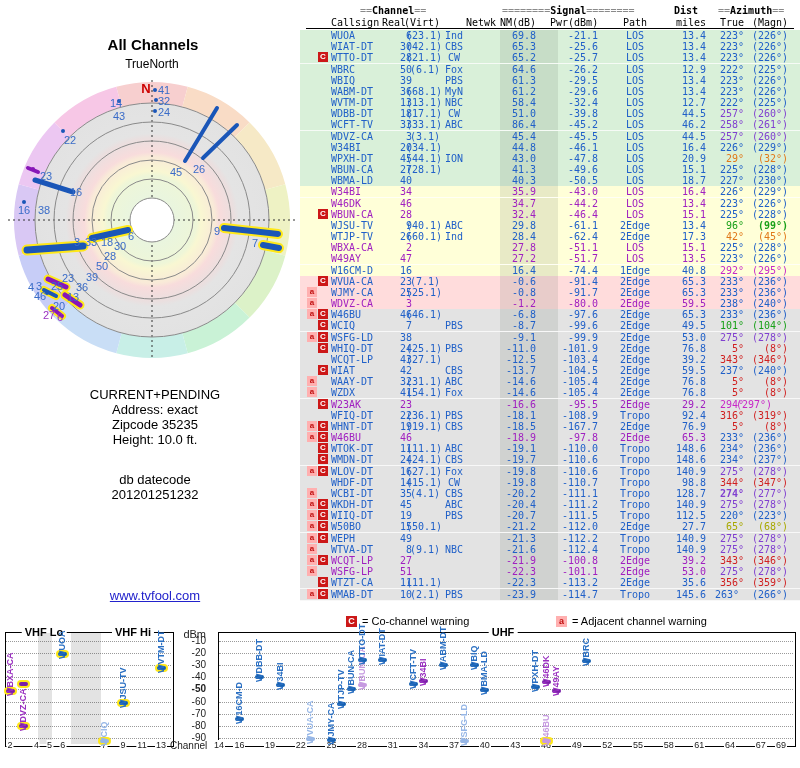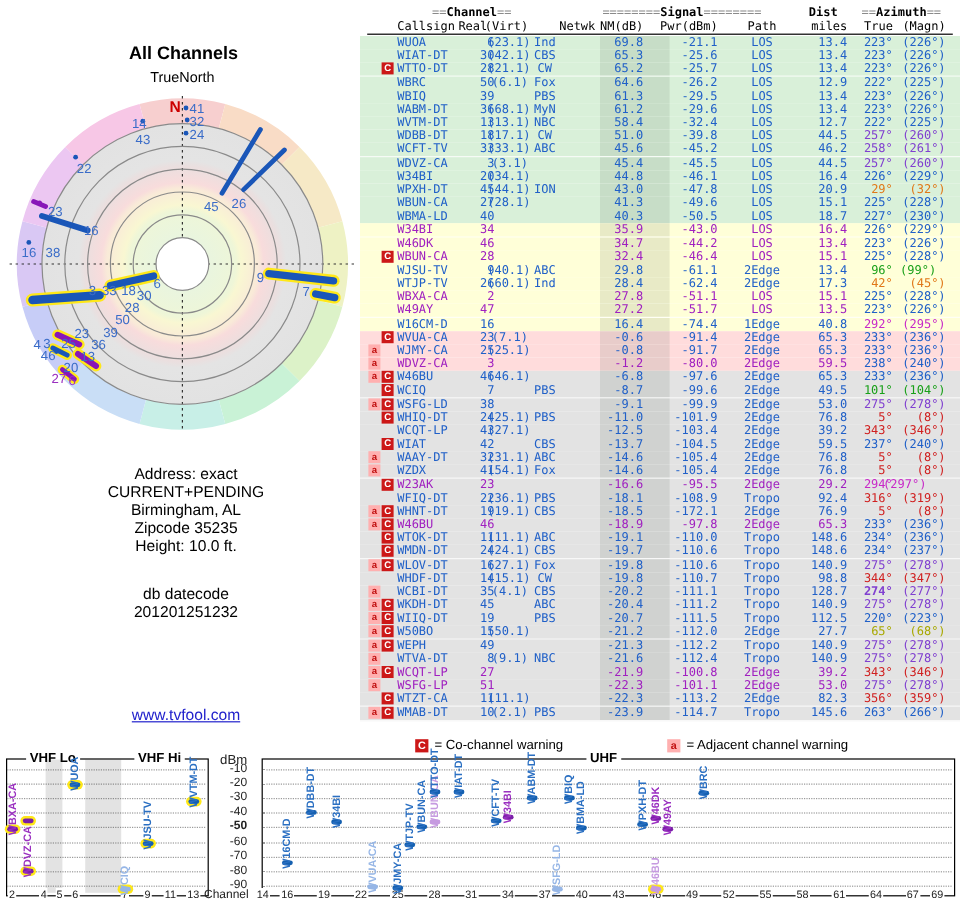--- a/index.html
+++ b/index.html
@@ -143,23 +143,22 @@
       <text x="57" y="267" font-size="11" fill="#9a30c0" font-family="&quot;Liberation Sans&quot;,sans-serif">6</text>
       <text x="62" y="228" font-size="11" fill="#3a6cc8" font-family="&quot;Liberation Sans&quot;,sans-serif">23</text>
       <text x="51" y="236" font-size="11" fill="#3a6cc8" font-family="&quot;Liberation Sans&quot;,sans-serif">25</text>
       <text x="28" y="237" font-size="11" fill="#3a6cc8" font-family="&quot;Liberation Sans&quot;,sans-serif">4</text>
       <text x="36" y="236" font-size="11" fill="#3a6cc8" font-family="&quot;Liberation Sans&quot;,sans-serif">3</text>
       <text x="34" y="246" font-size="11" fill="#3a6cc8" font-family="&quot;Liberation Sans&quot;,sans-serif">46</text>
     </svg>
 
   <div class="abs" id="search-block">
     <div id="search-lines">
+        <div class="sc-line">CURRENT+PENDING</div>
         <div class="sc-line">Address: exact</div>
-        <div class="sc-line">CURRENT+PENDING</div>
-        <div class="sc-line">Birmingham, AL</div>
         <div class="sc-line">Zipcode 35235</div>
         <div class="sc-line">Height: 10.0 ft.</div>
       </div>
     <div id="db-block">
       <div class="sc-line">db datecode</div>
       <div class="sc-line">201201251232</div>
     </div>
   </div>
   <div class="abs" id="site-link">
     <a>www.tvfool.com</a>
@@ -288,21 +287,21 @@
           <span class="tcell" style="left: 360px; width: 46px; text-align: right; color: rgb(32, 96, 200);">44.5</span>
           <span class="tcell" style="left: 410px; width: 34px; text-align: right; color: rgb(128, 64, 208);">257°</span>
           <span class="tcell" style="left: 450px; width: 38px; text-align: right; color: rgb(128, 64, 208);">(260°)</span>
         </div>
         <div class="trow" style="top: 119.36px; background: rgb(217, 240, 217); border-bottom: 1px solid rgba(255, 255, 255, 0.75);">
           <div class="nmband"></div>
           <span class="tcell" style="left: 31px; width: 62px; color: rgb(32, 96, 200);">WCFT-TV</span>
           <span class="tcell" style="left: 96px; width: 16px; text-align: right; color: rgb(32, 96, 200);">33</span>
           <span class="tcell" style="left: 106px; width: 34px; text-align: right; color: rgb(32, 96, 200);">(33.1)</span>
           <span class="tcell" style="left: 140px; width: 28px; text-align: center; color: rgb(32, 96, 200);">ABC</span>
-          <span class="tcell" style="left: 194px; width: 42px; text-align: right; color: rgb(32, 96, 200);">45.6</span>
+          <span class="tcell" style="left: 194px; width: 42px; text-align: right; color: rgb(32, 96, 200);">86.4</span>
           <span class="tcell" style="left: 240px; width: 58px; text-align: right; color: rgb(32, 96, 200);">-45.2</span>
           <span class="tcell" style="left: 310px; width: 50px; text-align: center; color: rgb(32, 96, 200);">LOS</span>
           <span class="tcell" style="left: 360px; width: 46px; text-align: right; color: rgb(32, 96, 200);">46.2</span>
           <span class="tcell" style="left: 410px; width: 34px; text-align: right; color: rgb(128, 64, 208);">258°</span>
           <span class="tcell" style="left: 450px; width: 38px; text-align: right; color: rgb(128, 64, 208);">(261°)</span>
         </div>
         <div class="trow" style="top: 130.53px; background: rgb(217, 240, 217); border-bottom: 1px solid rgba(255, 255, 255, 0.75);">
           <div class="nmband"></div>
           <span class="tcell" style="left: 31px; width: 62px; color: rgb(32, 96, 200);">WDVZ-CA</span>
           <span class="tcell" style="left: 96px; width: 16px; text-align: right; color: rgb(32, 96, 200);">3</span>
@@ -411,21 +410,21 @@
           <div class="nmband"></div>
           <span class="tcell" style="left: 31px; width: 62px; color: rgb(32, 96, 200);">WJSU-TV</span>
           <span class="tcell" style="left: 96px; width: 16px; text-align: right; color: rgb(32, 96, 200);">9</span>
           <span class="tcell" style="left: 106px; width: 34px; text-align: right; color: rgb(32, 96, 200);">(40.1)</span>
           <span class="tcell" style="left: 140px; width: 28px; text-align: center; color: rgb(32, 96, 200);">ABC</span>
           <span class="tcell" style="left: 194px; width: 42px; text-align: right; color: rgb(32, 96, 200);">29.8</span>
           <span class="tcell" style="left: 240px; width: 58px; text-align: right; color: rgb(32, 96, 200);">-61.1</span>
           <span class="tcell" style="left: 310px; width: 50px; text-align: center; color: rgb(32, 96, 200);">2Edge</span>
           <span class="tcell" style="left: 360px; width: 46px; text-align: right; color: rgb(32, 96, 200);">13.4</span>
           <span class="tcell" style="left: 410px; width: 34px; text-align: right; color: rgb(24, 160, 24);">96°</span>
-          <span class="tcell" style="left: 450px; width: 38px; text-align: left; color: rgb(24, 160, 24);">(99°)</span>
+          <span class="tcell" style="left: 450px; width: 38px; text-align: right; color: rgb(24, 160, 24); font-weight: bold;">(99°)</span>
         </div>
         <div class="trow" style="top: 231.06px; background: rgb(255, 255, 216); border-bottom: 1px solid rgba(255, 255, 255, 0.75);">
           <div class="nmband"></div>
           <span class="tcell" style="left: 31px; width: 62px; color: rgb(32, 96, 200);">WTJP-TV</span>
           <span class="tcell" style="left: 96px; width: 16px; text-align: right; color: rgb(32, 96, 200);">26</span>
           <span class="tcell" style="left: 106px; width: 34px; text-align: right; color: rgb(32, 96, 200);">(60.1)</span>
           <span class="tcell" style="left: 140px; width: 28px; text-align: center; color: rgb(32, 96, 200);">Ind</span>
           <span class="tcell" style="left: 194px; width: 42px; text-align: right; color: rgb(32, 96, 200);">28.4</span>
           <span class="tcell" style="left: 240px; width: 58px; text-align: right; color: rgb(32, 96, 200);">-62.4</span>
           <span class="tcell" style="left: 310px; width: 50px; text-align: center; color: rgb(32, 96, 200);">2Edge</span>
@@ -656,21 +655,21 @@
         </div>
         <div class="trow" style="top: 420.95px; background: rgb(227, 227, 227); border-bottom: 1px solid rgba(255, 255, 255, 0.75);">
           <div class="nmband"></div>
           <span class="mark mA" style="left: 7px;">a</span>
           <span class="mark mC" style="left: 18px;">C</span>
           <span class="tcell" style="left: 31px; width: 62px; color: rgb(32, 96, 200);">WHNT-DT</span>
           <span class="tcell" style="left: 96px; width: 16px; text-align: right; color: rgb(32, 96, 200);">19</span>
           <span class="tcell" style="left: 106px; width: 34px; text-align: right; color: rgb(32, 96, 200);">(19.1)</span>
           <span class="tcell" style="left: 140px; width: 28px; text-align: center; color: rgb(32, 96, 200);">CBS</span>
           <span class="tcell" style="left: 194px; width: 42px; text-align: right; color: rgb(32, 96, 200);">-18.5</span>
-          <span class="tcell" style="left: 240px; width: 58px; text-align: right; color: rgb(32, 96, 200);">-172.1</span>
+          <span class="tcell" style="left: 240px; width: 58px; text-align: right; color: rgb(32, 96, 200);">-167.7</span>
           <span class="tcell" style="left: 310px; width: 50px; text-align: center; color: rgb(32, 96, 200);">2Edge</span>
           <span class="tcell" style="left: 360px; width: 46px; text-align: right; color: rgb(32, 96, 200);">76.9</span>
           <span class="tcell" style="left: 410px; width: 34px; text-align: right; color: rgb(208, 32, 32);">5°</span>
           <span class="tcell" style="left: 450px; width: 38px; text-align: right; color: rgb(208, 32, 32);">(8°)</span>
         </div>
         <div class="trow" style="top: 432.12px; background: rgb(227, 227, 227); border-bottom: 1px solid rgba(255, 255, 255, 0.75);">
           <div class="nmband"></div>
           <span class="mark mA" style="left: 7px;">a</span>
           <span class="mark mC" style="left: 18px;">C</span>
           <span class="tcell" style="left: 31px; width: 62px; color: rgb(160, 32, 192);">W46BU</span>
@@ -860,37 +859,37 @@
         <div class="trow" style="top: 577.33px; background: rgb(227, 227, 227); border-bottom: 1px solid rgba(255, 255, 255, 0.75);">
           <div class="nmband"></div>
           <span class="mark mC" style="left: 18px;">C</span>
           <span class="tcell" style="left: 31px; width: 62px; color: rgb(32, 96, 200);">WTZT-CA</span>
           <span class="tcell" style="left: 96px; width: 16px; text-align: right; color: rgb(32, 96, 200);">11</span>
           <span class="tcell" style="left: 106px; width: 34px; text-align: right; color: rgb(32, 96, 200);">(11.1)</span>
           <span class="tcell" style="left: 140px; width: 28px; text-align: center; color: rgb(32, 96, 200);"></span>
           <span class="tcell" style="left: 194px; width: 42px; text-align: right; color: rgb(32, 96, 200);">-22.3</span>
           <span class="tcell" style="left: 240px; width: 58px; text-align: right; color: rgb(32, 96, 200);">-113.2</span>
           <span class="tcell" style="left: 310px; width: 50px; text-align: center; color: rgb(32, 96, 200);">2Edge</span>
-          <span class="tcell" style="left: 360px; width: 46px; text-align: right; color: rgb(32, 96, 200);">82.3</span>
+          <span class="tcell" style="left: 360px; width: 46px; text-align: right; color: rgb(32, 96, 200);">35.6</span>
           <span class="tcell" style="left: 410px; width: 34px; text-align: right; color: rgb(208, 32, 32);">356°</span>
           <span class="tcell" style="left: 450px; width: 38px; text-align: right; color: rgb(208, 32, 32);">(359°)</span>
         </div>
         <div class="trow" style="top: 588.5px; background: rgb(227, 227, 227); border-bottom: 1px solid rgba(255, 255, 255, 0.75);">
           <div class="nmband"></div>
           <span class="mark mA" style="left: 7px;">a</span>
           <span class="mark mC" style="left: 18px;">C</span>
           <span class="tcell" style="left: 31px; width: 62px; color: rgb(32, 96, 200);">WMAB-DT</span>
           <span class="tcell" style="left: 96px; width: 16px; text-align: right; color: rgb(32, 96, 200);">10</span>
           <span class="tcell" style="left: 106px; width: 34px; text-align: right; color: rgb(32, 96, 200);">(2.1)</span>
           <span class="tcell" style="left: 140px; width: 28px; text-align: center; color: rgb(32, 96, 200);">PBS</span>
           <span class="tcell" style="left: 194px; width: 42px; text-align: right; color: rgb(32, 96, 200);">-23.9</span>
           <span class="tcell" style="left: 240px; width: 58px; text-align: right; color: rgb(32, 96, 200);">-114.7</span>
           <span class="tcell" style="left: 310px; width: 50px; text-align: center; color: rgb(32, 96, 200);">Tropo</span>
           <span class="tcell" style="left: 360px; width: 46px; text-align: right; color: rgb(32, 96, 200);">145.6</span>
-          <span class="tcell" style="left: 410px; width: 34px; text-align: right; color: rgb(32, 96, 200);">263°</span>
+          <span class="tcell" style="left: 410px; width: 34px; text-align: center; color: rgb(32, 96, 200);">263°</span>
           <span class="tcell" style="left: 450px; width: 38px; text-align: right; color: rgb(32, 96, 200);">(266°)</span>
         </div>
       </div>
   </div>
 
   <div class="abs" id="bchart" style="left:0;top:612px;width:800px;height:156px;">
 
     <span class="legend-box mC" style="left:346px;top:4px;">C</span>
     <span class="legend-text" style="left:362px;top:3px;">= Co-channel warning</span>
     <span class="legend-box mA" style="left:556px;top:4px;">a</span>

